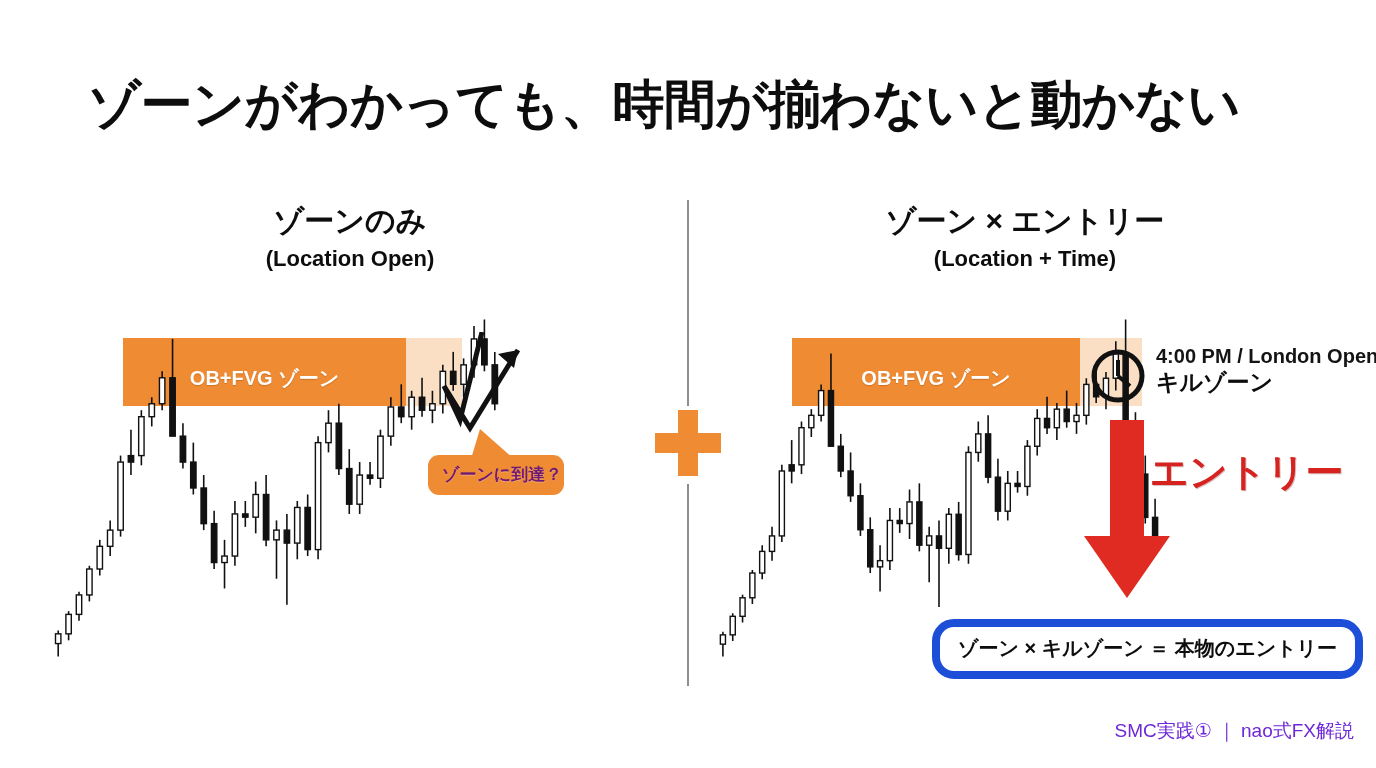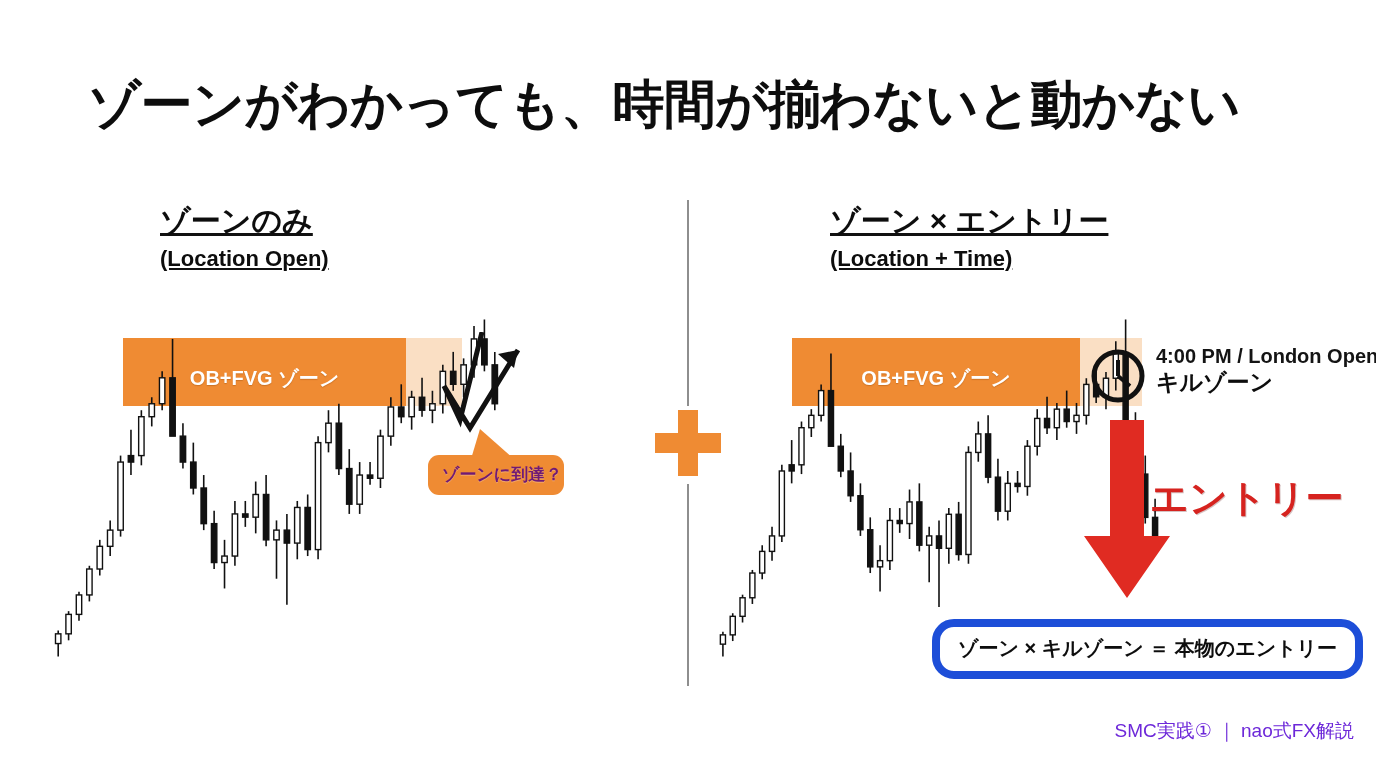--- a/index.html
+++ b/index.html
@@ -27,22 +27,22 @@
     font-weight: 700;
     letter-spacing: -0.5px;
     color: #0d0d0d;
     white-space: nowrap;
     line-height: 1.1;
   }
 
   
   .panel-heading {
     position: absolute;
+    text-align: center;
     line-height: 1.15;
-    text-decoration: underline;
   }
   .panel-heading .jp {
     display: block;
     font-size: 30px;
     font-weight: 700;
     color: #0d0d0d;
     white-space: nowrap;
   }
   .panel-heading .en {
     display: block;
@@ -185,21 +185,21 @@
   #entry-arrow {
     position: absolute;
     left: 1082px;
     top: 420px;
     width: 90px;
     height: 182px;
   }
   #entry-label {
     position: absolute;
     left: 1150px;
-    top: 473px;
+    top: 447px;
     font-size: 38px;
     font-weight: 700;
     color: #d6231f;
     white-space: nowrap;
     text-shadow: 1px 1px 0 rgba(90,10,10,.25);
   }
 
   
   #conclusion-box {
     position: absolute;

